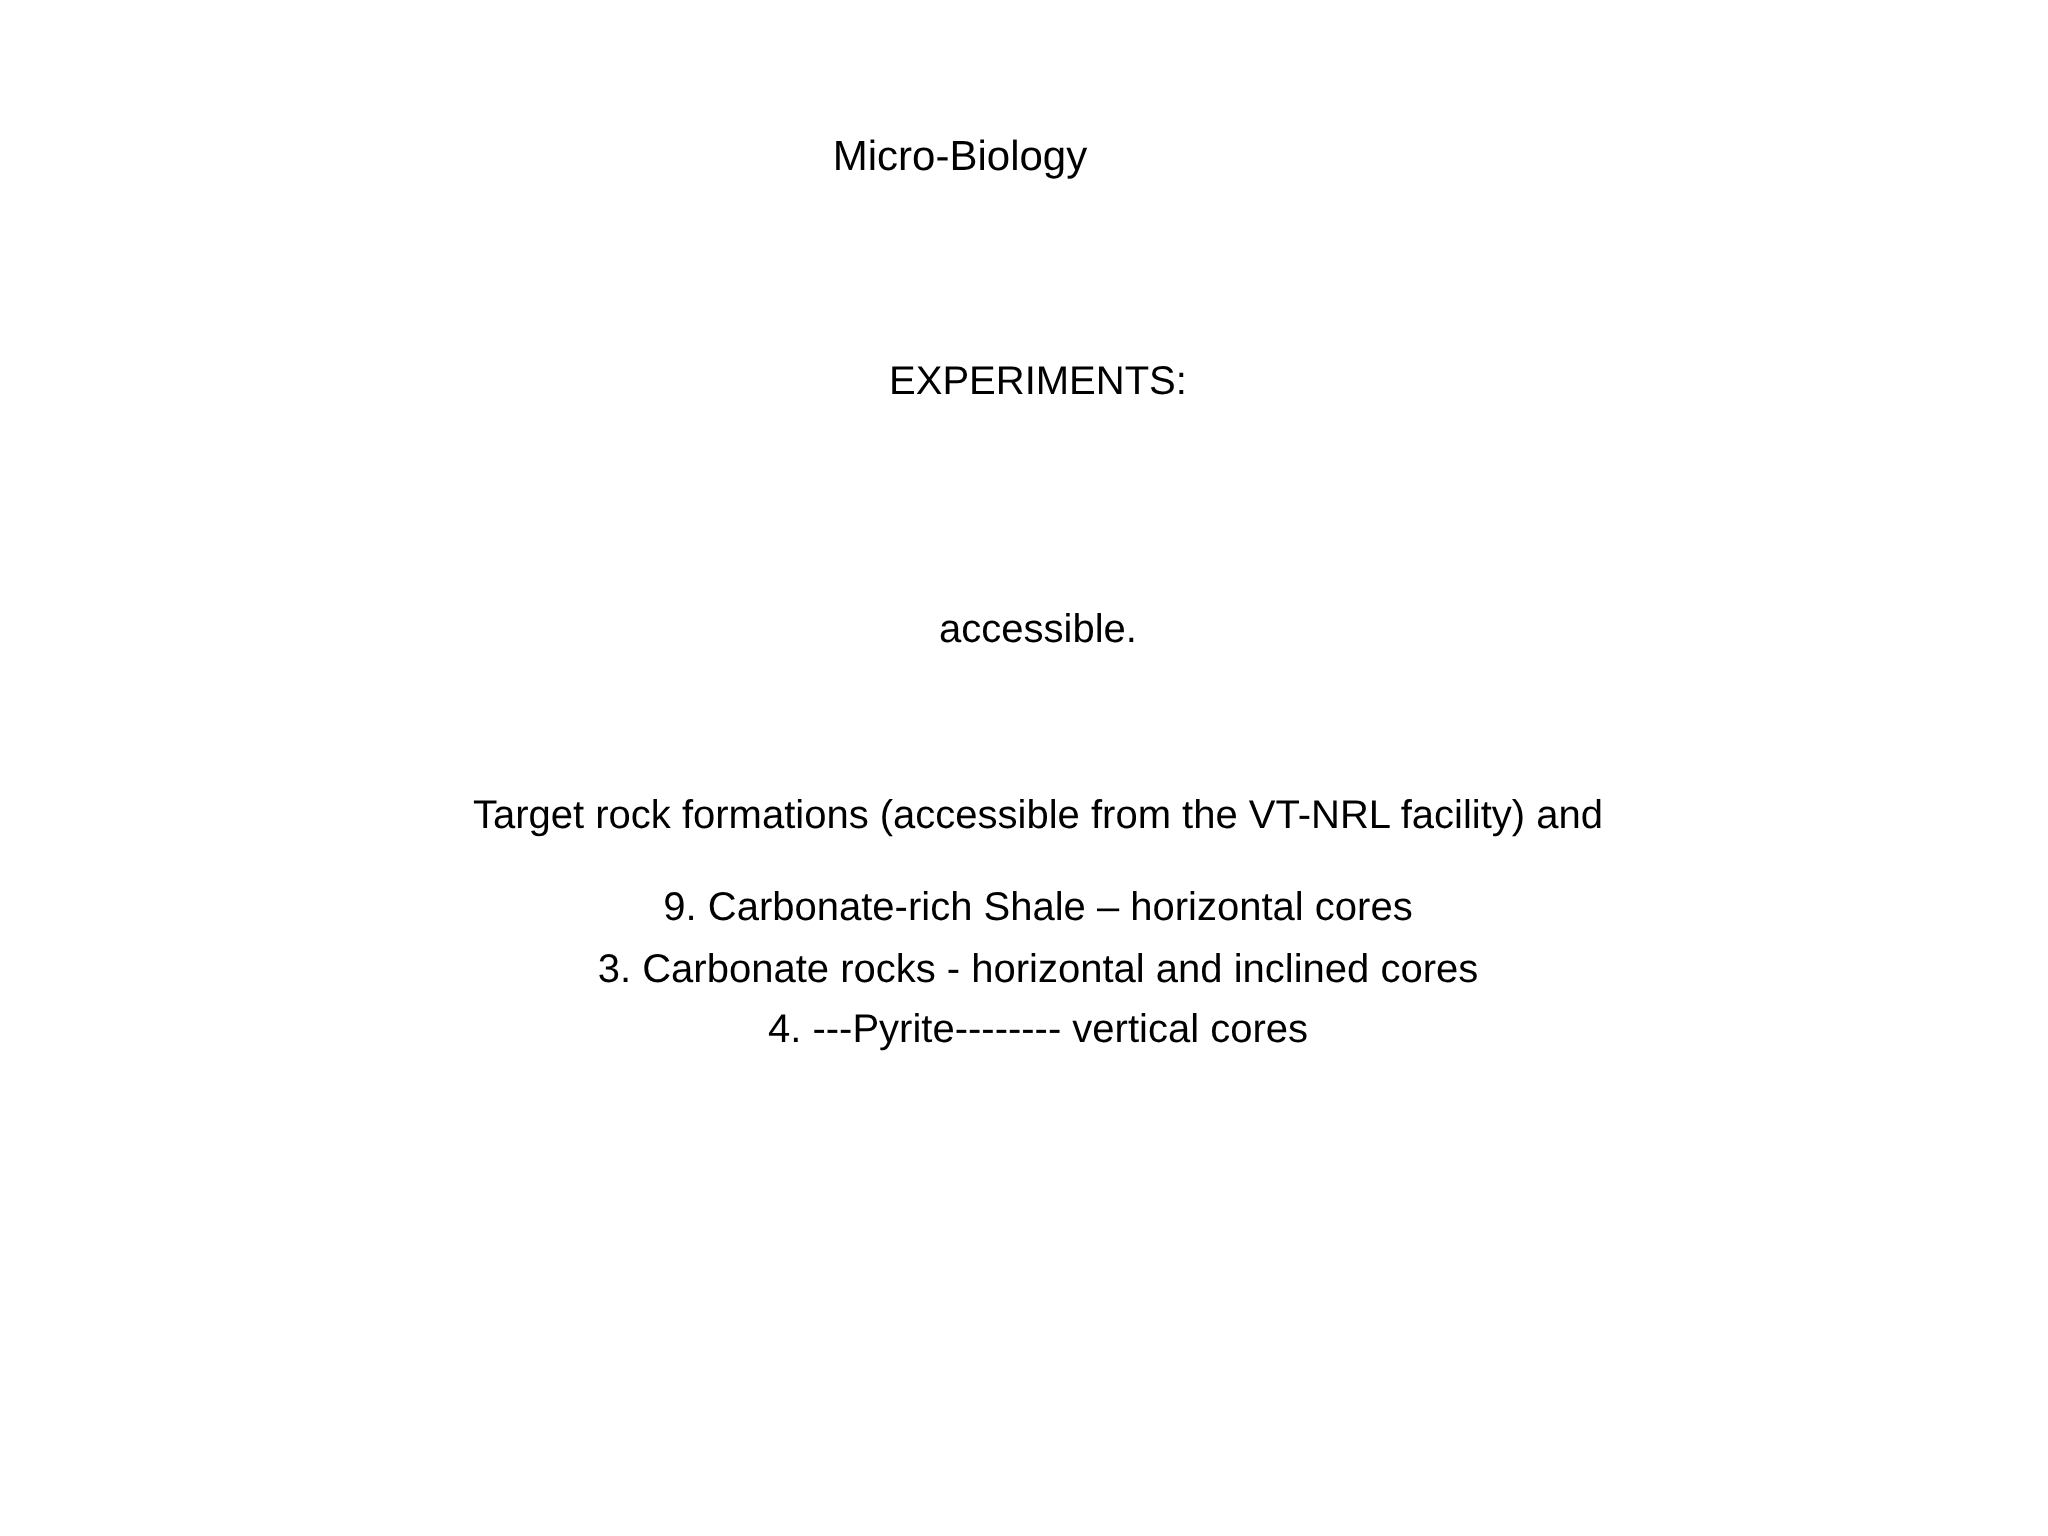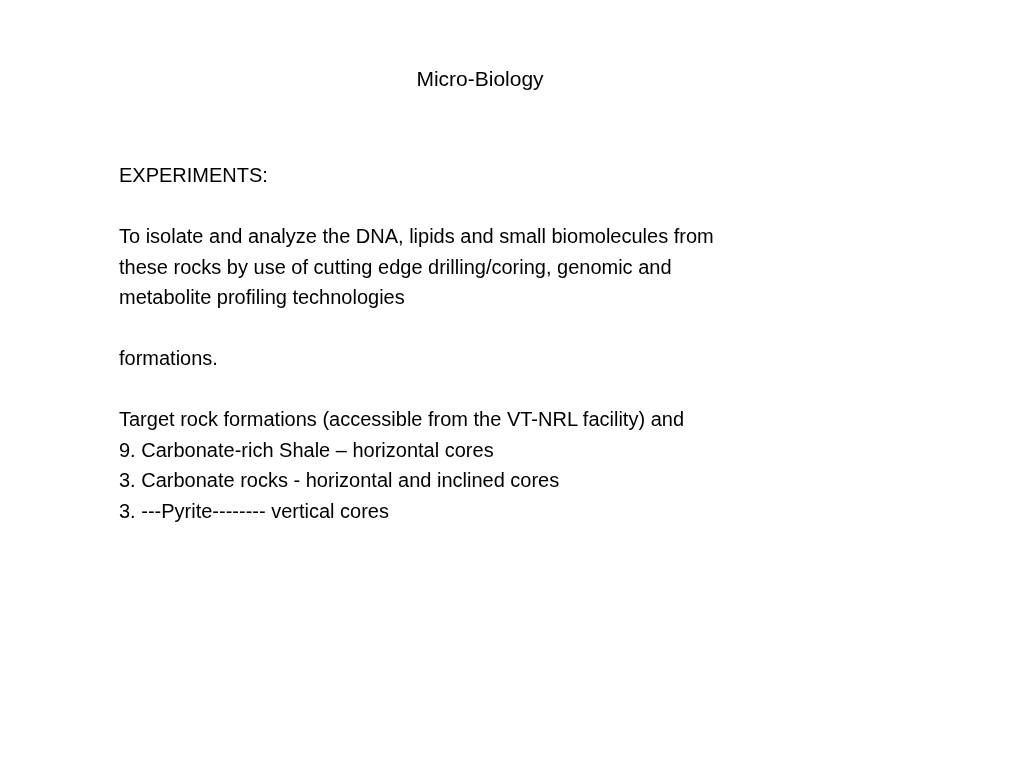--- a/index.html
+++ b/index.html
@@ -35,22 +35,23 @@
   #slide-body {
     position: absolute;
     left: 119px;
     top: 160px;
     width: 800px;
     font-size: 20px;
     line-height: 30.5px;
     color: #000000;
   }
   .body-block {
-    margin: 0;
+    margin: 16px;
     padding: 0;
+    text-align: center;
   }
   .body-line {
     display: block;
     white-space: pre-wrap;
   }
   .blank-line {
     display: block;
     height: 30.5px;
   }
 </style>
@@ -62,38 +63,33 @@
   <div id="slide-title">Micro-Biology</div>
 
   <div id="slide-body">
 
     <div class="body-block">
       <span class="body-line">EXPERIMENTS:</span>
     </div>
 
     <span class="blank-line"></span>
 
-    <div class="body-block">
-      <span class="body-line">To isolate and analyze the DNA, lipids and small biomolecules from</span>
-      <span class="body-line">these rocks by use of cutting edge drilling/coring, genomic and</span>
-      <span class="body-line">metabolite profiling technologies</span>
-    </div>
 
     <span class="blank-line"></span>
 
     <div class="body-block">
-      <span class="body-line">formations.</span>
+      <span class="body-line">accessible.</span>
     </div>
 
     <span class="blank-line"></span>
 
     <div class="body-block">
       <span class="body-line">Target rock formations (accessible from the VT-NRL facility) and</span>
     </div>
 
     <div class="body-block">
       <span class="body-line">9. Carbonate-rich Shale – horizontal cores</span>
       <span class="body-line">3. Carbonate rocks - horizontal and inclined cores</span>
-      <span class="body-line">3. ---Pyrite-------- vertical cores</span>
+      <span class="body-line">4. ---Pyrite-------- vertical cores</span>
     </div>
 
   </div>
 </div>
 
 </body></html>

